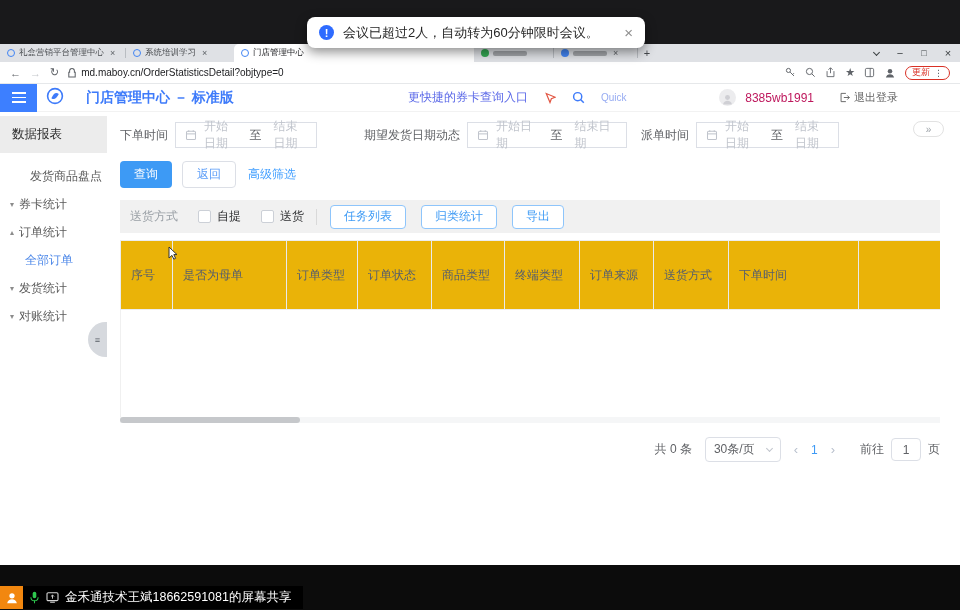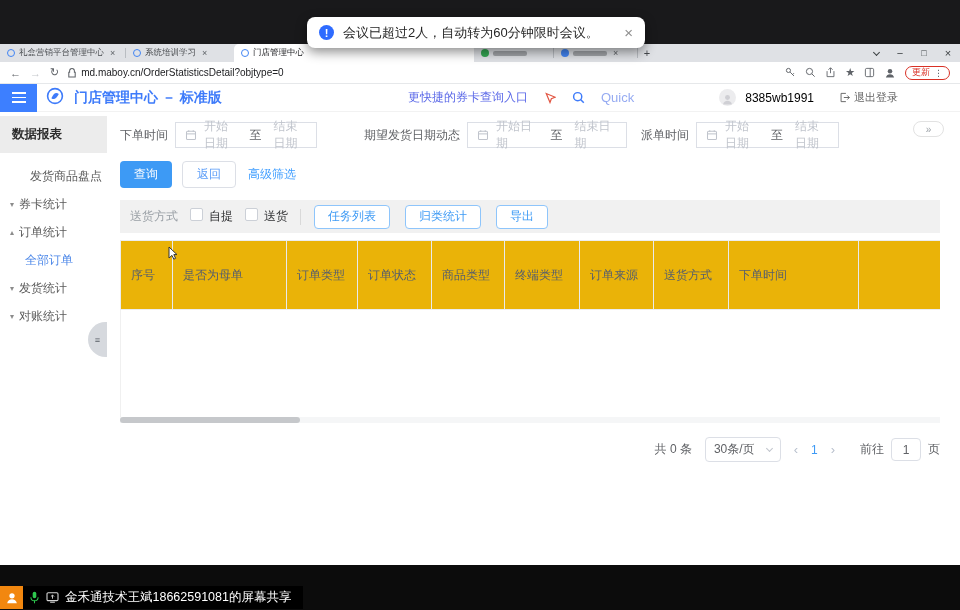--- a/index.html
+++ b/index.html
@@ -51,36 +51,36 @@
   .update-chip { border:1px solid #d93025; border-radius:9px; height:14px; display:flex; align-items:center; gap:4px;
                  padding:0 6px; color:#d93025; font-size:9px; }
   .dots::before { content:"⋮"; color:#5f6368; font-size:9px; }
 
   
   .app-header { position:absolute; top:84px; left:0; width:100%; height:28px; background:#fff; border-bottom:1px solid #f2f2f2;
                 display:flex; align-items:center; }
   .hamburger { width:37px; height:28px; background:#3d7fff; display:flex; flex-direction:column; justify-content:center; align-items:center; gap:2.5px; }
   .hamburger i { display:block; width:14px; height:1.8px; background:#fff; }
   .app-logo { margin-left:9px; }
-  .app-title { margin-left:10px; font-size:14px; font-weight:bold; color:#3e7bfa; white-space:nowrap; }
+  .app-title { margin-left:22px; font-size:14px; font-weight:bold; color:#3e7bfa; white-space:nowrap; }
   .header-mid { position:absolute; left:408px; display:flex; align-items:center; gap:16px; }
   .quick-entry { font-size:12px; color:#5a68e8; }
-  .quick-word { font-size:13px; color:#96abf2; }
+  .quick-word { font-size:10px; color:#96abf2; }
   .header-right { position:absolute; right:62px; display:flex; align-items:center; gap:9px; }
   .avatar { width:17px; height:17px; border-radius:50%; background:#ececee; display:flex; align-items:flex-end; justify-content:center; overflow:hidden; }
-  .username { font-size:12px; color:#000000; }
+  .username { font-size:12px; color:#be185d; }
   .logout { display:flex; align-items:center; gap:4px; font-size:11px; color:#666; margin-left:16px; }
 
   
   .app-body { position:absolute; top:112px; left:0; right:0; bottom:45px; display:flex; background:#fff; }
 
   
   .sidebar { width:107px; min-width:107px; position:relative; background:#fff; }
   .side-section { margin-top:4px; height:37px; background:#ececec; display:flex; align-items:center; padding-left:12px;
-                  font-size:12.5px; font-weight:bold; color:#2b2b2b; }
+                  font-size:12.5px; font-weight:normal; color:#2b2b2b; }
   .side-list { margin-top:9px; }
   .side-item { height:28px; display:flex; align-items:center; font-size:12px; color:#595959; padding-left:10px; }
   .side-item .caret { font-size:8px; color:#8c8c8c; width:9px; }
   .side-item.leaf { padding-left:30px; }
   .side-item.child { padding-left:25px; color:#4a86e8; }
   .side-handle { position:absolute; right:0; top:210px; width:19px; height:35px; background:#d6d9de;
                  border-radius:18px 0 0 18px; display:flex; align-items:center; justify-content:center;
                  color:#565b63; font-size:9px; }
   .side-handle::before { content:"≡"; }
 
@@ -100,21 +100,21 @@
   .expand-btn::before { content:"»"; }
 
   .action-row { margin-top:13px; display:flex; align-items:center; }
   .btn { height:27px; display:flex; align-items:center; padding:0 14px; border-radius:4px; font-size:12px; }
   .btn-primary { background:#3d9af5; color:#fff; }
   .btn-default { background:#fff; border:1px solid #dcdfe6; color:#5a9cf8; margin-left:10px; }
   .link-adv { margin-left:12px; font-size:12px; color:#409eff; }
 
   .toolbar { margin-top:12px; height:33px; background:#f1f1f1; display:flex; align-items:center; padding:0 10px; }
   .tb-label { font-size:12px; color:#9aa0a6; }
-  .cb-group { display:flex; margin-left:12px; }
+  .cb-group { display:flex; align-items:center; margin-left:20px; }
   .cb-box { width:13px; height:13px; border:1px solid #ccd0d7; border-radius:2px; background:#fff; margin-right:6px; }
   .cb-text { font-size:12px; color:#303133; }
   .tb-divider { width:1px; height:16px; background:#d9d9d9; margin:0 13px 0 12px; }
   .btn-plain { height:24px; display:flex; align-items:center; padding:0 13px; border:1px solid #8ec5fb; border-radius:4px;
                background:#fff; color:#3d9af5; font-size:12px; margin-right:15px; }
 
   .table-wrap { margin-top:7px; overflow:hidden; }
   .thead { display:flex; height:70px; background:#eab308; border-top:1px solid #ebedf0; border-bottom:1px solid #ebedf0;
            border-left:1px solid #ebedf0; width:820px; overflow:hidden; }
   .th { flex:none; display:flex; align-items:center; padding-left:10px; font-size:12px; color:#555e6d;

